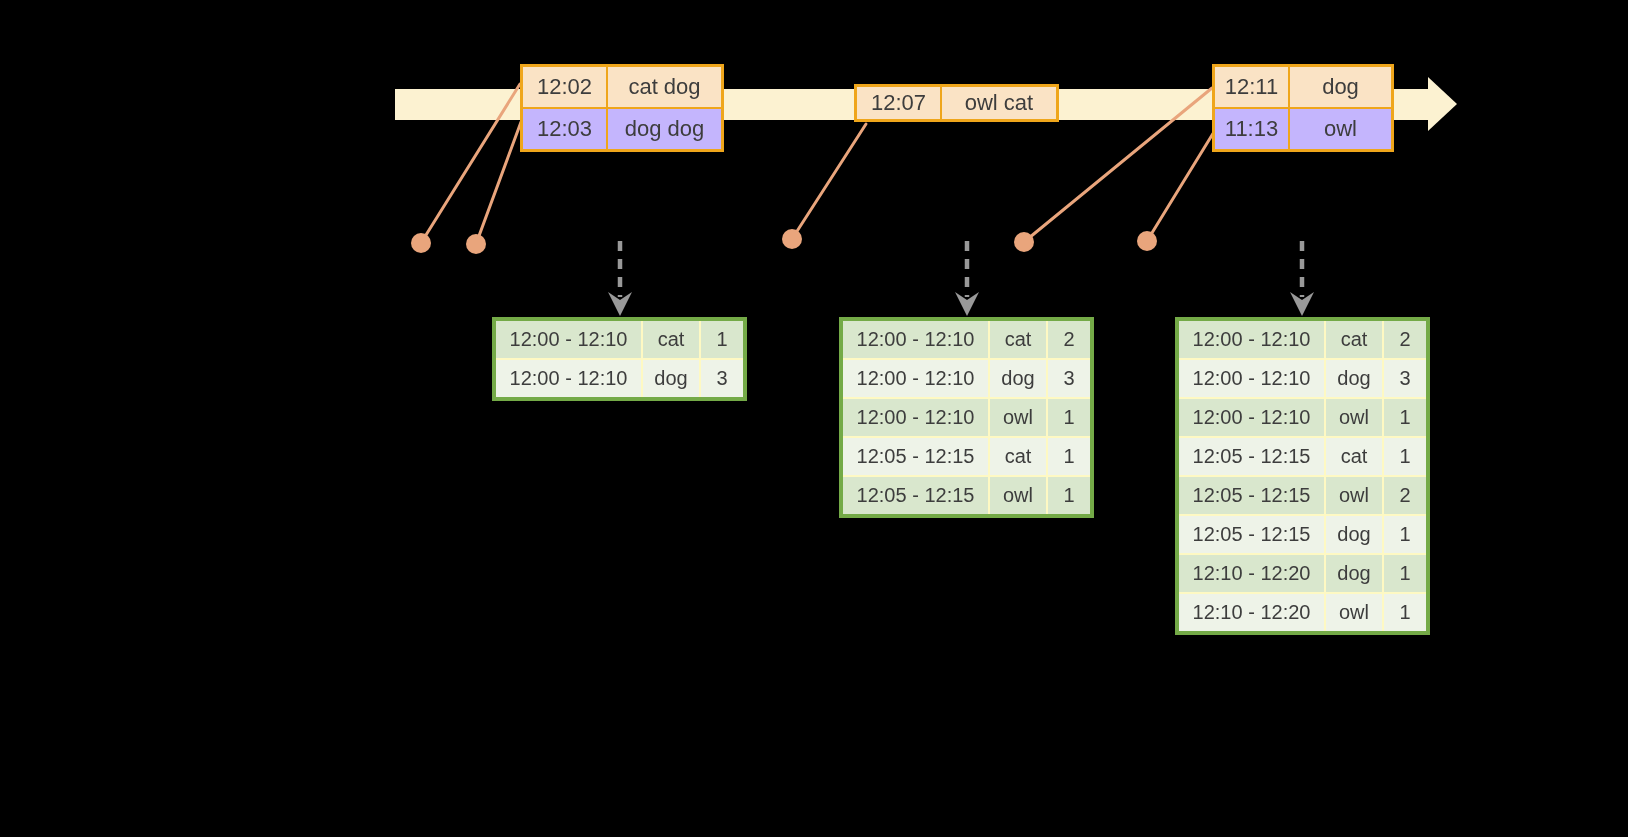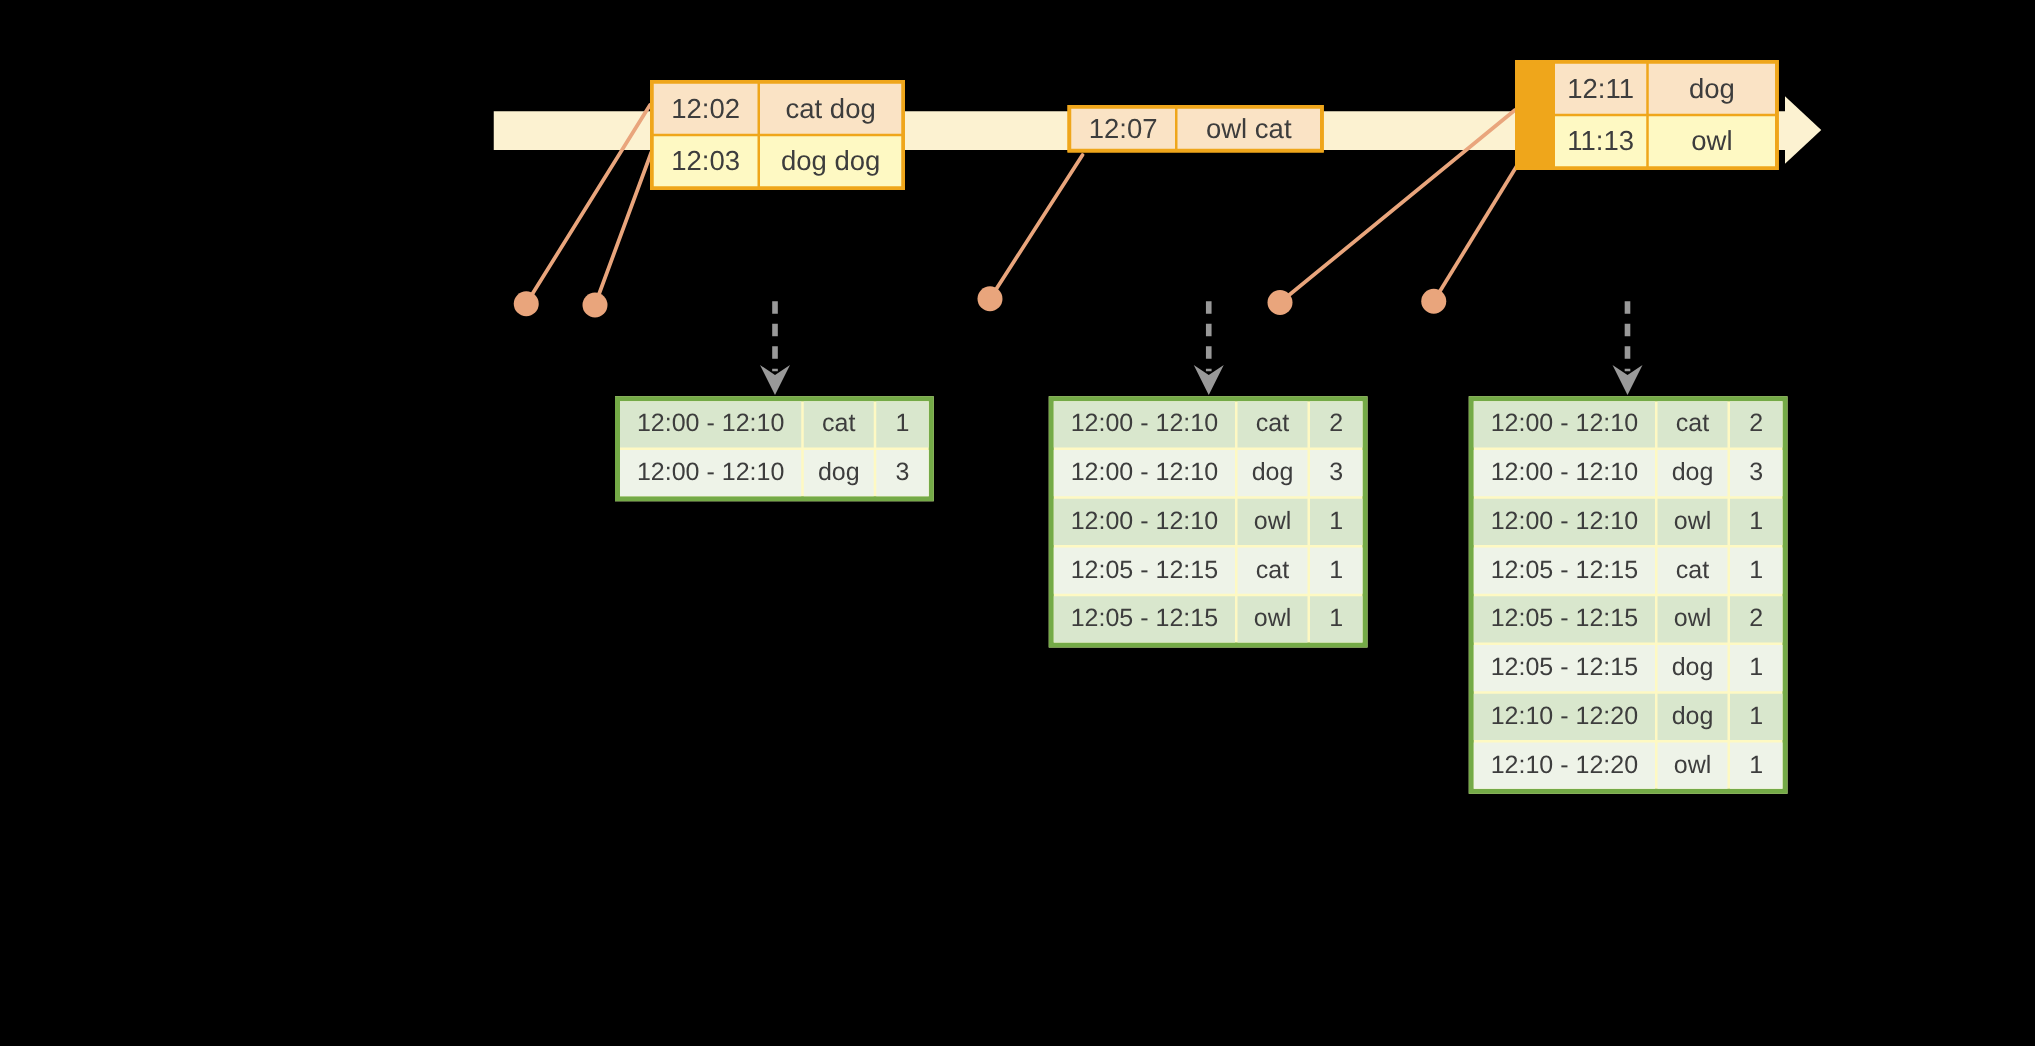--- a/index.html
+++ b/index.html
@@ -21,21 +21,21 @@
     background:#efa61b;
     border:3px solid #efa61b;
     font-size:22px;
   }
   .evt .cell{
     display:flex;align-items:center;justify-content:center;
     height:40px;
   }
   .evt .cell.single{height:32px;}
   .evt .dark{background:#fae3c5;}
-  .evt .light{background:#fef9c3;}
+  .evt .light{background:#c4b5fd;}
 
   
   .res{
     position:absolute;
     display:grid;
     grid-template-columns:145px 56px 42px;
     gap:2px;
     background:#fef9c3;
     border:4px solid #74aa47;
     font-size:20px;
@@ -88,21 +88,21 @@
     <div class="cell dark">cat dog</div>
     <div class="cell light">12:03</div>
     <div class="cell light">dog dog</div>
   </div>
 
   <div class="evt" style="left:854px;top:84px;grid-template-columns:83px 114px;">
     <div class="cell dark single">12:07</div>
     <div class="cell dark single">owl cat</div>
   </div>
 
-  <div class="evt" style="left:1212px;top:48px;grid-template-columns:73px 101px;padding-left:29px;">
+  <div class="evt" style="left:1212px;top:64px;grid-template-columns:73px 101px;">
     <div class="cell dark">12:11</div>
     <div class="cell dark">dog</div>
     <div class="cell light">11:13</div>
     <div class="cell light">owl</div>
   </div>
 
   <div class="res" style="left:492px;top:317px;">
     <div class="cell dark">12:00 - 12:10</div>
     <div class="cell dark">cat</div>
     <div class="cell dark">1</div>

